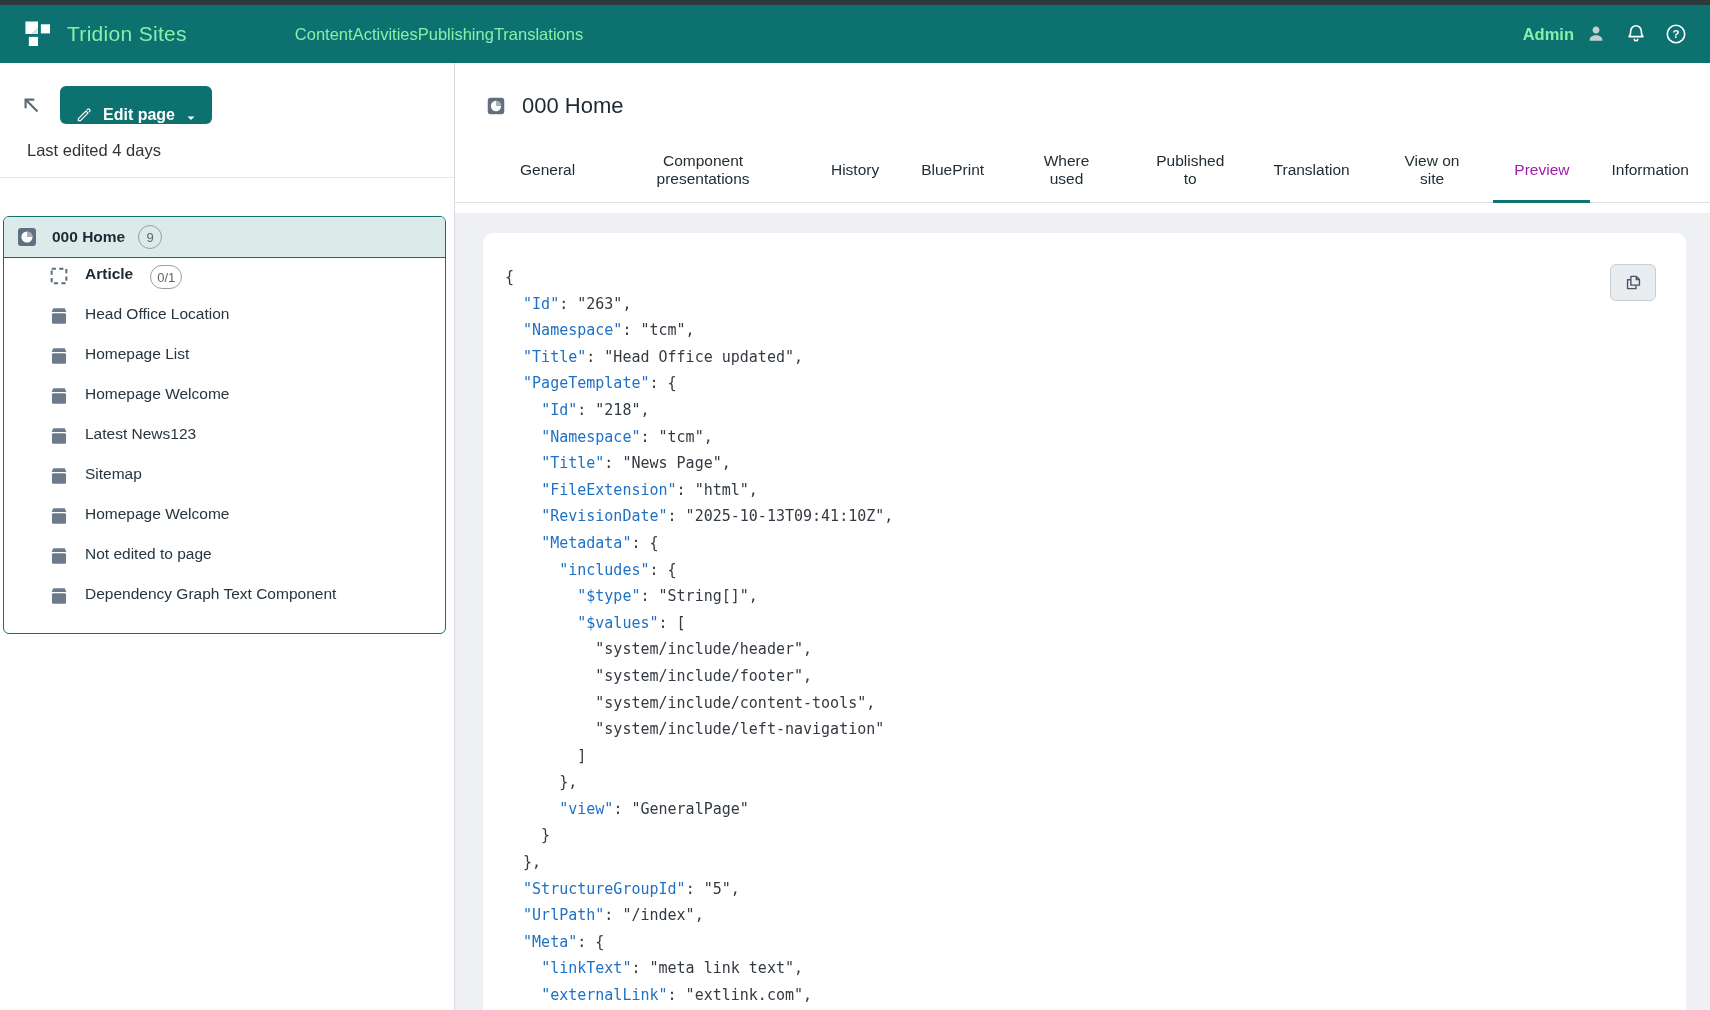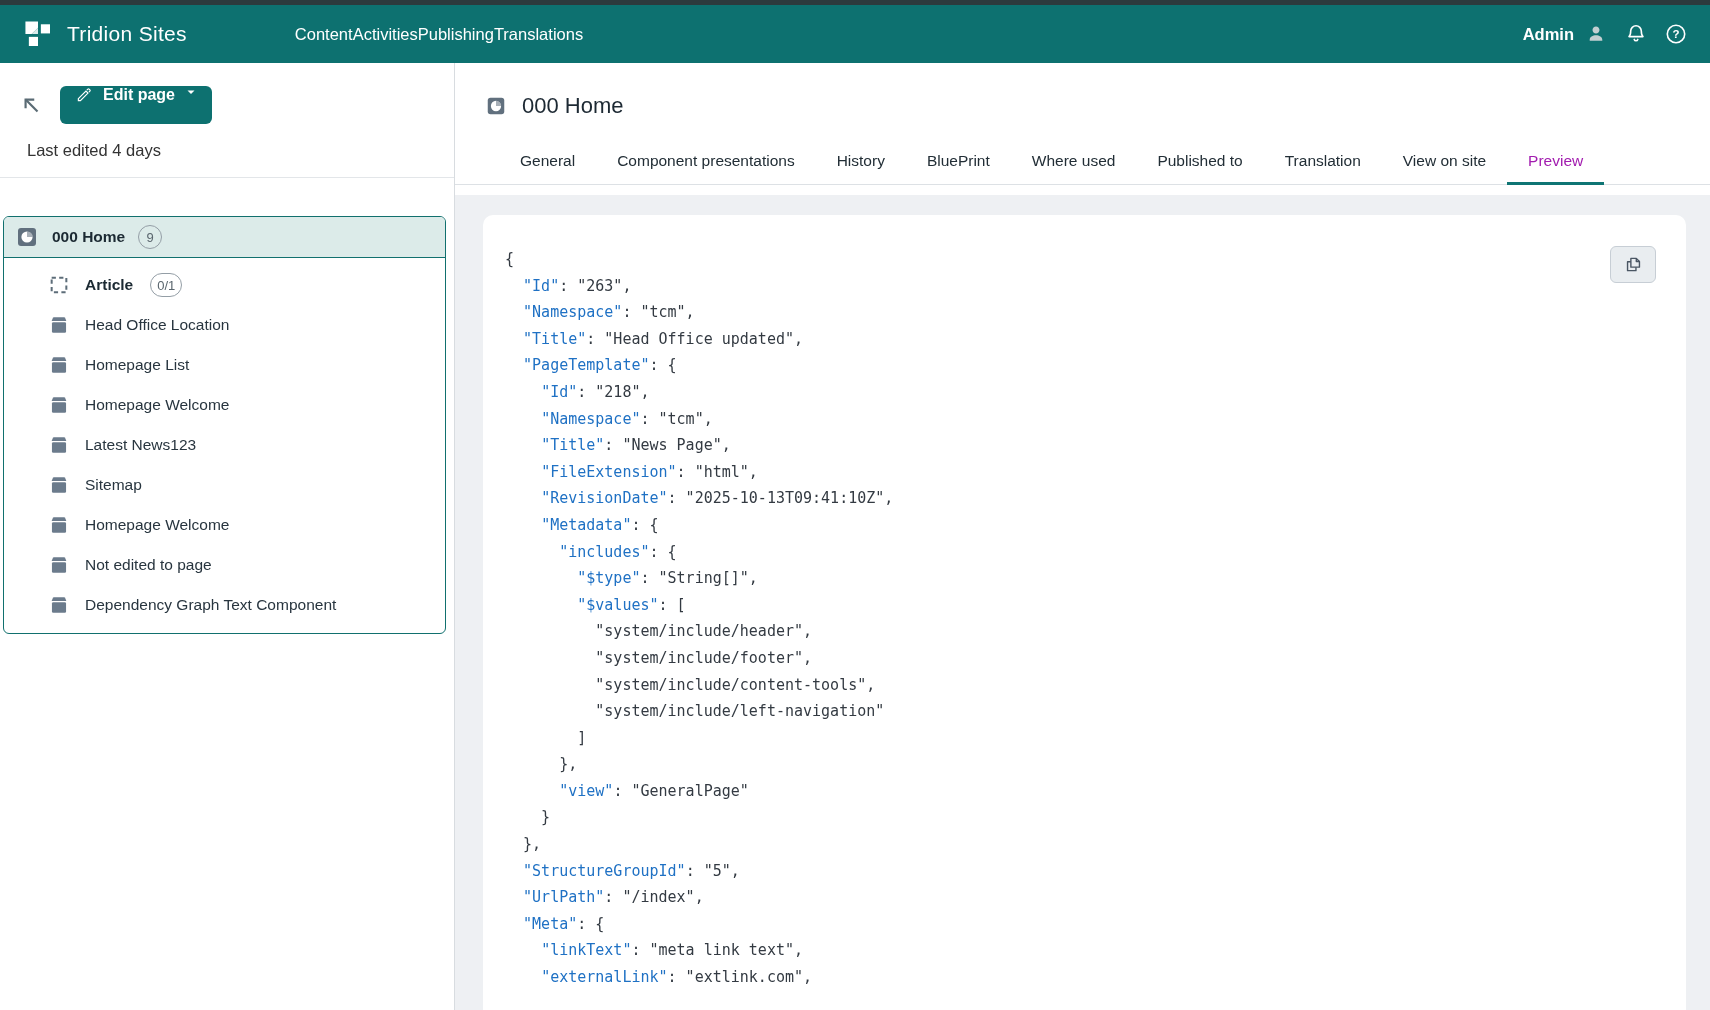--- a/index.html
+++ b/index.html
@@ -10,54 +10,54 @@
     --accent:#0d7170;
     --key-blue:#1f71c4;
     --code-dark:#333a42;
     --content-bg:#eef0f3;
     --icon-gray:#6b7b8c;
   }
 
   
   .topstrip { height:5px; background:#2c3a3d; }
   .appbar { height:58px; background:var(--accent); display:flex; align-items:center;
-            padding:0 22px; color:#ffffff; }
+            padding:0 22px; color:#86efac; }
   .brand { display:flex; align-items:center; gap:13px; font-size:21px; letter-spacing:.3px; }
   .brand svg { width:32px; height:32px; display:block; }
   .mainnav { display:flex; margin-left:108px; font-size:16.5px; }
   .nav-item { cursor:pointer; }
   .appbar-right { margin-left:auto; display:flex; align-items:center; gap:16px; }
   .admin-label { font-weight:700; font-size:16.5px; margin-right:-6px; }
   .appbar-right svg { width:24px; height:24px; display:block; }
 
   
   .body { display:flex; height:947px; }
   .sidebar { width:455px; min-width:455px; background:#fff; border-right:1px solid #d8dce0; }
   main { flex:1; min-width:0; display:flex; flex-direction:column; background:#fff; }
 
   
   .actions { display:flex; align-items:center; gap:16px; margin:23px 0 0 18px; }
   .collapse-btn { background:none; border:none; width:26px; height:26px; cursor:pointer; padding:0; }
-  .btn-edit { display:flex; align-items:flex-start; gap:10px; background:var(--accent); color:#fff;
+  .btn-edit { display:flex; align-items:flex-end; gap:10px; background:var(--accent); color:#fff;
               border:none; border-radius:6px; height:38px; padding:0 15px;
               font-size:16px; font-weight:700; font-family:inherit; cursor:pointer; }
   .btn-edit svg { display:block; }
   .last-edited { margin:17px 0 0 27px; font-size:16.5px; color:#333; }
   .sidebar-divider { border:none; border-top:1px solid #e3e6e9; margin:17px 0 0 0; }
 
   .tree { margin:38px 8px 0 3px; border:1.5px solid #11706e; border-radius:6px;
           overflow:hidden; background:#fff; }
   .tree-header { background:#dcebe9; border-bottom:1.5px solid #11706e; height:41px;
                  display:flex; align-items:center; gap:13px; padding:0 11px; cursor:pointer; }
   .tree-header .label { font-weight:700; font-size:15.5px; color:#1c2a33; }
   .badge { min-width:24px; height:24px; border:1.5px solid #949ea6; border-radius:13px;
            color:#5a666e; font-size:13px; display:inline-flex; align-items:center;
            justify-content:center; padding:0 6px; background:transparent; }
   .tree-items { padding:7px 0 8px; }
-  .tree-item { height:40px; display:flex; align-items:center; gap:15px; padding-left:44px;
+  .tree-item { height:40px; display:flex; align-items:flex-start; gap:15px; padding-left:44px;
                font-size:15.5px; color:#28353f; cursor:pointer; }
   .tree-item.bold .label { font-weight:700; color:#1c2a33; }
   .tree-item .icon { width:22px; height:22px; display:inline-flex; }
   .tree-item .badge { margin-left:2px; }
 
   
   .title-row { display:flex; align-items:center; gap:15px; margin:30px 0 0 30px;
                font-size:22px; color:#1d2933; }
   .title-row svg { width:22px; height:22px; display:block; }
   .tabs { display:flex; margin-top:22px; padding-left:44px; border-bottom:1px solid #dde1e5; }
@@ -255,20 +255,21 @@
     <div class="tabs">
         <button class="tab">General</button>
         <button class="tab">Component presentations</button>
         <button class="tab">History</button>
         <button class="tab">BluePrint</button>
         <button class="tab">Where used</button>
         <button class="tab">Published to</button>
         <button class="tab">Translation</button>
         <button class="tab">View on site</button>
         <button class="tab active">Preview</button>
+        <button class="tab">Information</button>
       </div>
 
     <div class="content">
       <div class="card">
         <button class="copy-btn">
           <svg viewBox="0 0 24 24" fill="none" stroke="#4a5663" stroke-width="1.6" stroke-linejoin="round">
             <path d="M9 5 h6.2 L18.8 8.6 V15 H9 z"></path>
             <path d="M15.2 5 v3.6 h3.6"></path>
             <path d="M9 8.8 H5.2 V19 h9.6 v-4"></path>
           </svg>

